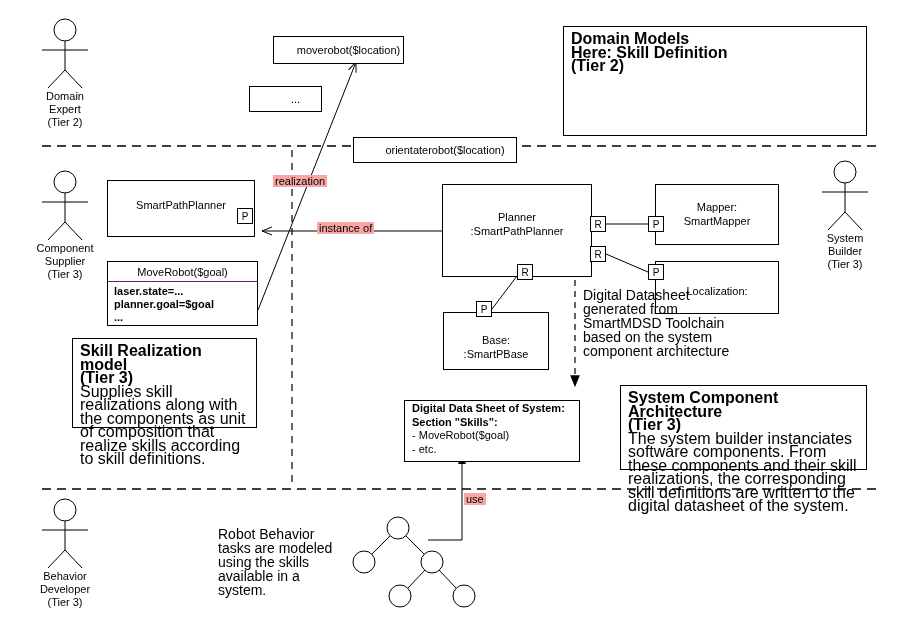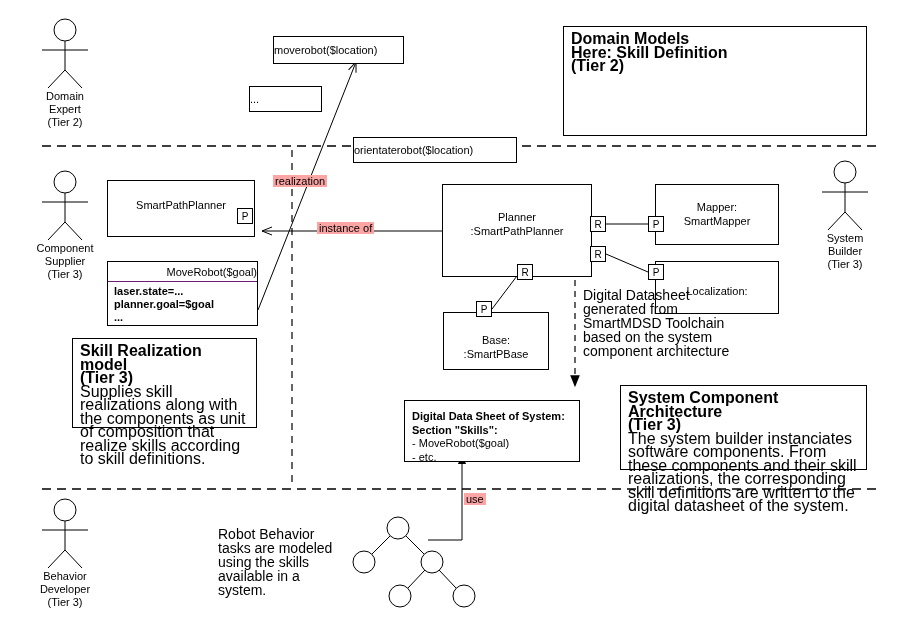--- a/index.html
+++ b/index.html
@@ -38,22 +38,24 @@
   
   .box {
     position: absolute;
     border: 1px solid #000000;
     background: #ffffff;
     box-sizing: border-box;
   }
   .box-center {
     display: flex;
     align-items: center;
+    justify-content: center;
     text-align: center;
     line-height: 14px;
+    padding-left: 20px;
   }
   .note {
     position: absolute;
     border: 1px solid #000000;
     background: #ffffff;
     box-sizing: border-box;
     padding: 5px 7px;
     line-height: 13.5px;
     font-size: 16px;
   }
@@ -231,21 +233,21 @@
   </div>
 
   <div class="box" style="left:107px; top:180px; width:148px; height:57px;">
     <div class="comp-title" style="top:17px;">SmartPathPlanner</div>
   </div>
   <div class="port-box" style="left:237px; top:208px;">
     <span>P</span>
   </div>
 
   <div class="box" style="left:107px; top:261px; width:151px; height:65px;">
-    <div style="text-align:right; padding-top:4px; font-size:11px;">MoveRobot($goal)</div>
+    <div style="text-align:center; padding-top:4px; font-size:11px;">MoveRobot($goal)</div>
     <div style="border-top:1px solid #701a75; margin-top:3px; padding:3px 6px 0 6px; line-height:13px;font-weight:bold;">
       <div>laser.state=...</div>
       <div>planner.goal=$goal</div>
       <div>...</div>
     </div>
   </div>
 
   <div class="edge-label" style="left:273px; top:175px;">realization</div>
 
   <div class="edge-label" style="left:317px; top:222px;">instance of</div>
@@ -290,21 +292,21 @@
     <div class="comp-title" style="top:34px;">:SmartPBase</div>
   </div>
   <div class="port-box" style="left:476px; top:301px;">
     <span>P</span>
   </div>
 
   <div class="plain-text" style="left:583px; top:288px; width:150px;">
     <span>Digital Datasheet generated from SmartMDSD Toolchain based on the system component architecture</span>
   </div>
 
-  <div class="box" style="left:404px; top:400px; width:176px; height:62px; padding:9px 7px;">
+  <div class="box" style="left:404px; top:400px; width:176px; height:62px; padding:1px 7px;">
     <div style="font-weight:bold; line-height:13.5px;">
       <div>Digital Data Sheet of System:</div>
       <div>Section "Skills":</div>
     </div>
     <div style="line-height:13.5px;">
       <div>- MoveRobot($goal)</div>
       <div>- etc.</div>
     </div>
   </div>
 

